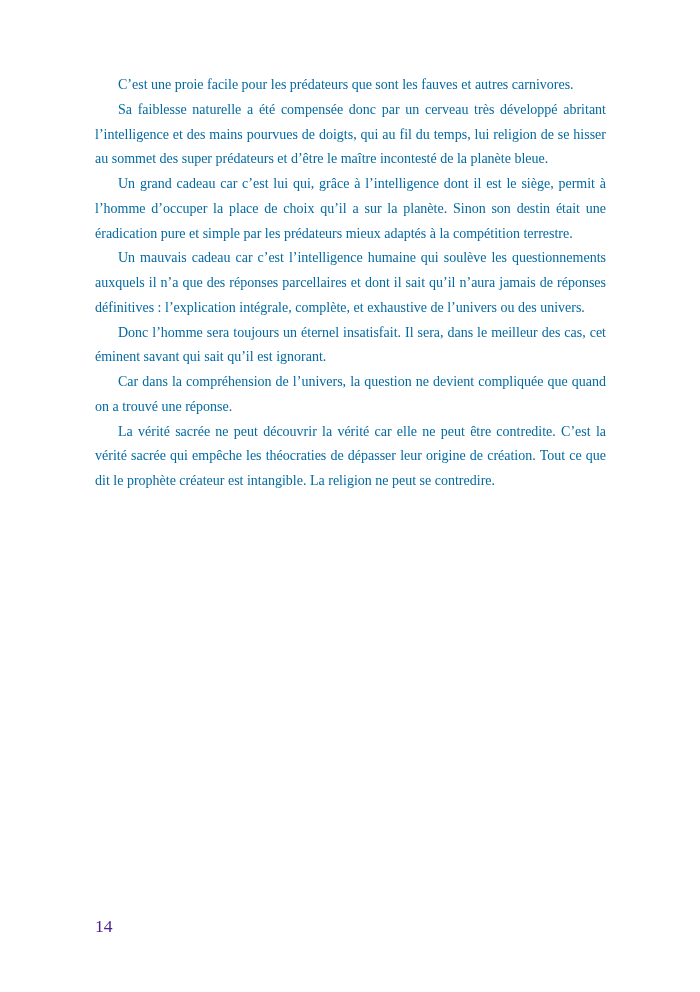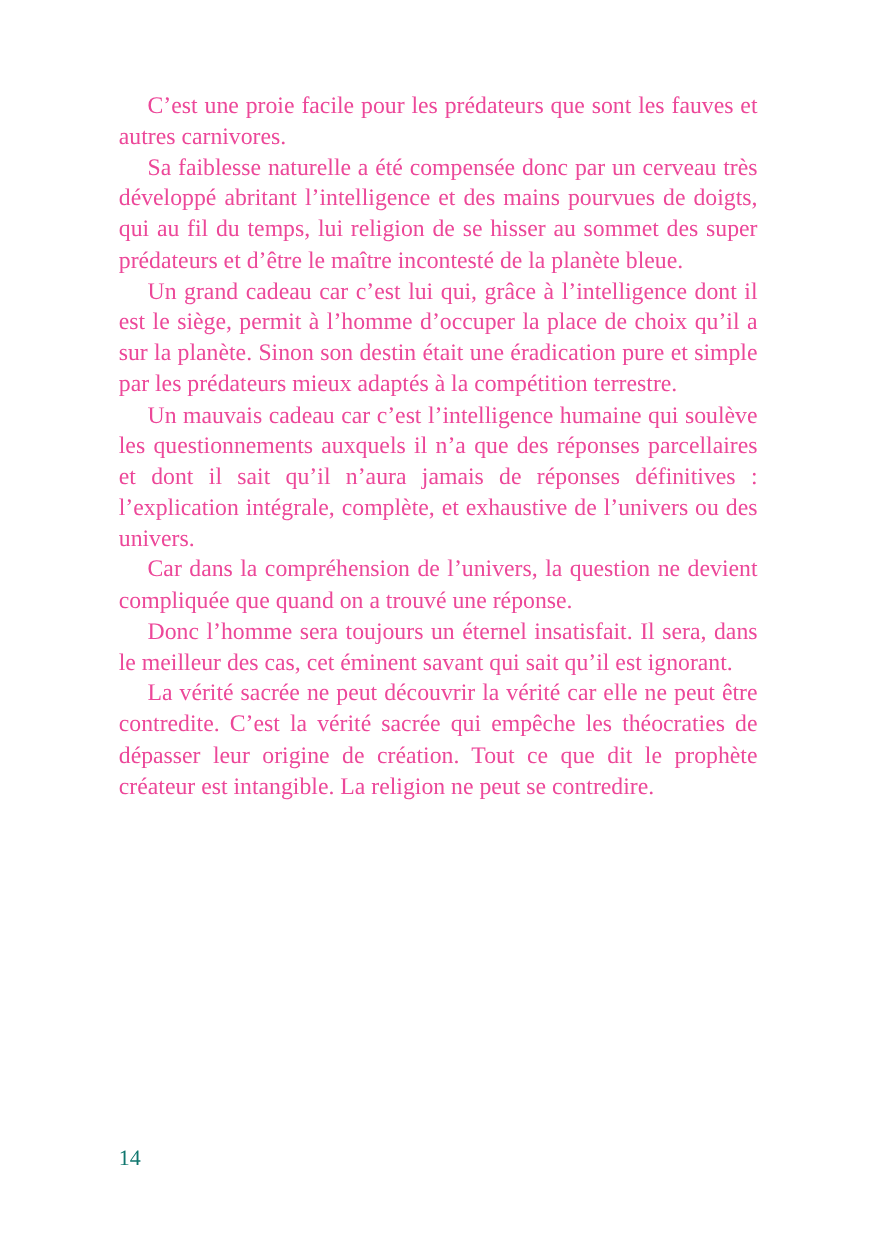--- a/index.html
+++ b/index.html
@@ -12,46 +12,46 @@
       height: 992px;
       position: relative;
       overflow: hidden;
     }
     .page {
       position: absolute;
       left: 95px;
       top: 73px;
       width: 511px;
       font-family: "Liberation Serif", "DejaVu Serif", serif;
-      font-size: 19px;
+      font-size: 14px;
       line-height: 24.75px;
-      color: #ec4899;
+      color: #0369a1;
     }
     .page p {
       margin: 0;
       text-indent: 23px;
       text-align: justify;
       hyphens: none;
     }
     .page-number {
       position: absolute;
       left: 95px;
       top: 914px;
       font-family: "Liberation Serif", "DejaVu Serif", serif;
       font-size: 17.6px;
       line-height: 24px;
-      color: #0f766e;
+      color: #4c1d95;
     }
   </style>
 </head>
 <body>
 
 <div class="page">
   <p>C’est une proie facile pour les prédateurs que sont les fauves et autres carnivores.</p>
   <p>Sa faiblesse naturelle a été compensée donc par un cerveau très développé abritant l’intelligence et des mains pourvues de doigts, qui au fil du temps, lui religion de se hisser au sommet des super prédateurs et d’être le maître incontesté de la planète bleue.</p>
   <p>Un grand cadeau car c’est lui qui, grâce à l’intelligence dont il est le siège, permit à l’homme d’occuper la place de choix qu’il a sur la planète. Sinon son destin était une éradication pure et simple par les prédateurs mieux adaptés à la compétition terrestre.</p>
   <p>Un mauvais cadeau car c’est l’intelligence humaine qui soulève les questionnements auxquels il n’a que des réponses parcellaires et dont il sait qu’il n’aura jamais de réponses définitives : l’explication intégrale, complète, et exhaustive de l’univers ou des univers.</p>
+  <p>Donc l’homme sera toujours un éternel insatisfait. Il sera, dans le meilleur des cas, cet éminent savant qui sait qu’il est ignorant.</p>
   <p>Car dans la compréhension de l’univers, la question ne devient compliquée que quand on a trouvé une réponse.</p>
-  <p>Donc l’homme sera toujours un éternel insatisfait. Il sera, dans le meilleur des cas, cet éminent savant qui sait qu’il est ignorant.</p>
   <p>La vérité sacrée ne peut découvrir la vérité car elle ne peut être contredite. C’est la vérité sacrée qui empêche les théocraties de dépasser leur origine de création. Tout ce que dit le prophète créateur est intangible. La religion ne peut se contredire.</p>
 </div>
 
 <div class="page-number">14</div>
 
 </body></html>

